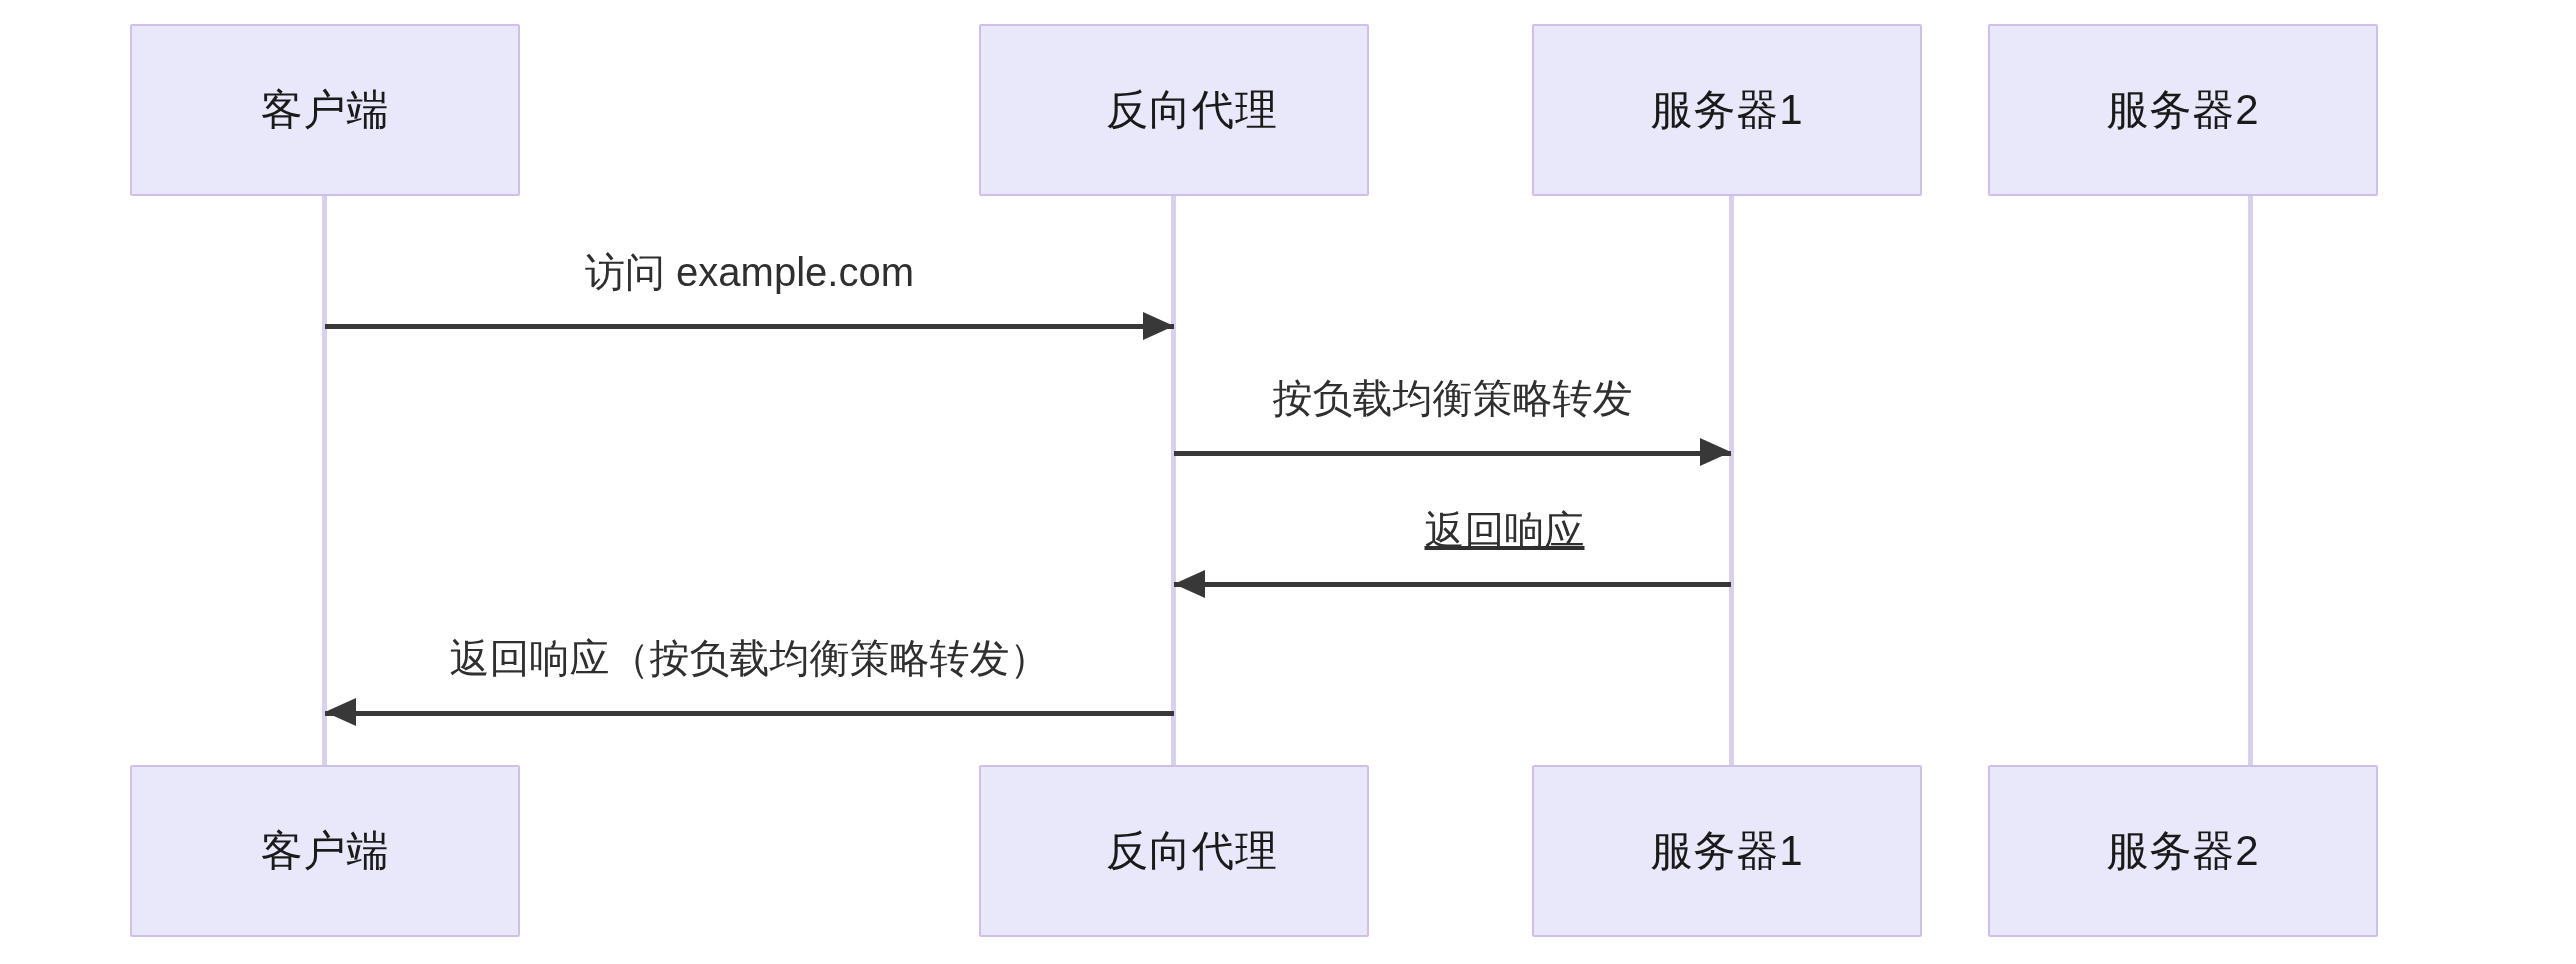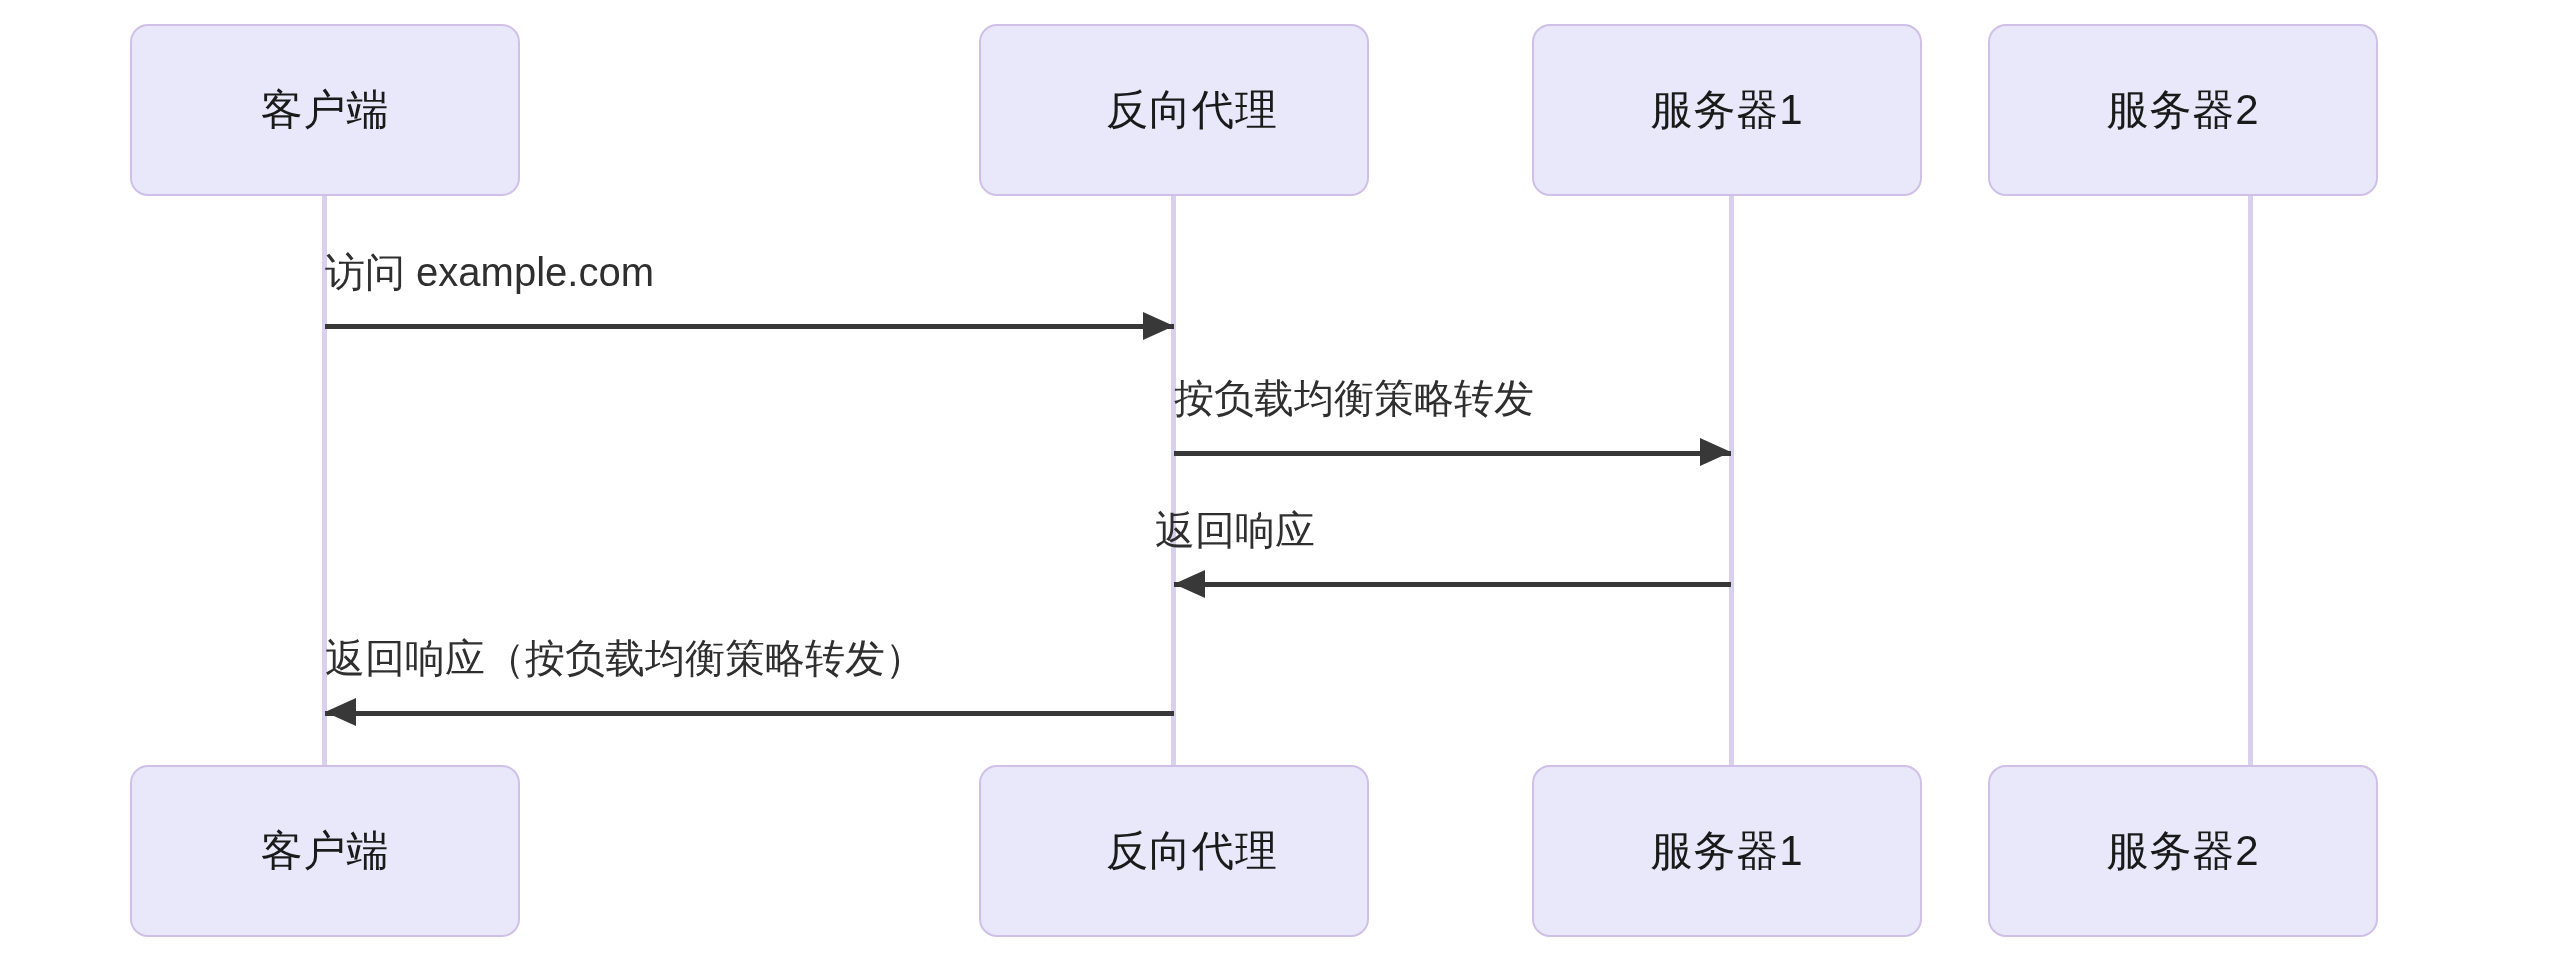--- a/index.html
+++ b/index.html
@@ -26,36 +26,36 @@
   }
   .ll-client{left:322px;}
   .ll-proxy{left:1171px;}
   .ll-server1{left:1729px;}
   .ll-server2{left:2248px;}
   
   .actor{
     position:absolute;width:390px;height:172px;
     background:var(--actor-fill);
     border:2.6px solid var(--actor-border);
-    border-radius:18px;
+    border-radius:2px;
     box-sizing:border-box;
     display:flex;align-items:center;justify-content:center;
     font-size:42px;color:var(--actor-text);
     letter-spacing:0.9px;
   }
   .actor.row-top{top:24px;}
   .actor.row-bottom{top:765px;}
   .ax-client{left:130px;}
   .ax-proxy{left:979px;padding-left:36px;}
   .ax-server1{left:1532px;}
   .ax-server2{left:1988px;}
   
   .msg-label{
     position:absolute;height:47px;line-height:47px;
-    text-align:left;font-size:40px;color:var(--msg-text);
+    text-align:center;font-size:40px;color:var(--msg-text);
     white-space:nowrap;
   }
   .msg-line{
     position:absolute;height:5.2px;background:var(--arrow);
   }
   .arrowhead{
     position:absolute;width:0;height:0;
     border-top:14.7px solid transparent;
     border-bottom:14.7px solid transparent;
   }
@@ -63,21 +63,21 @@
   .arrowhead.left{border-right:31px solid var(--arrow);}
   
   .m1-label{left:325px;width:849px;top:249px;}
   .m1-line{left:325px;width:849px;top:324px;}
   .m1-head{left:1143px;top:312px;}
   
   .m2-label{left:1174px;width:557px;top:375px;}
   .m2-line{left:1174px;width:557px;top:451px;}
   .m2-head{left:1700px;top:438px;}
   
-  .m3-label{left:1155px;width:557px;top:507px;}
+  .m3-label{left:1226px;width:557px;top:507px;text-decoration:underline;}
   .m3-line{left:1174px;width:557px;top:582px;}
   .m3-head{left:1174px;top:570px;}
   
   .m4-label{left:325px;width:849px;top:635px;}
   .m4-line{left:325px;width:849px;top:711px;}
   .m4-head{left:325px;top:698px;}
 </style>
 </head>
 <body>
 

